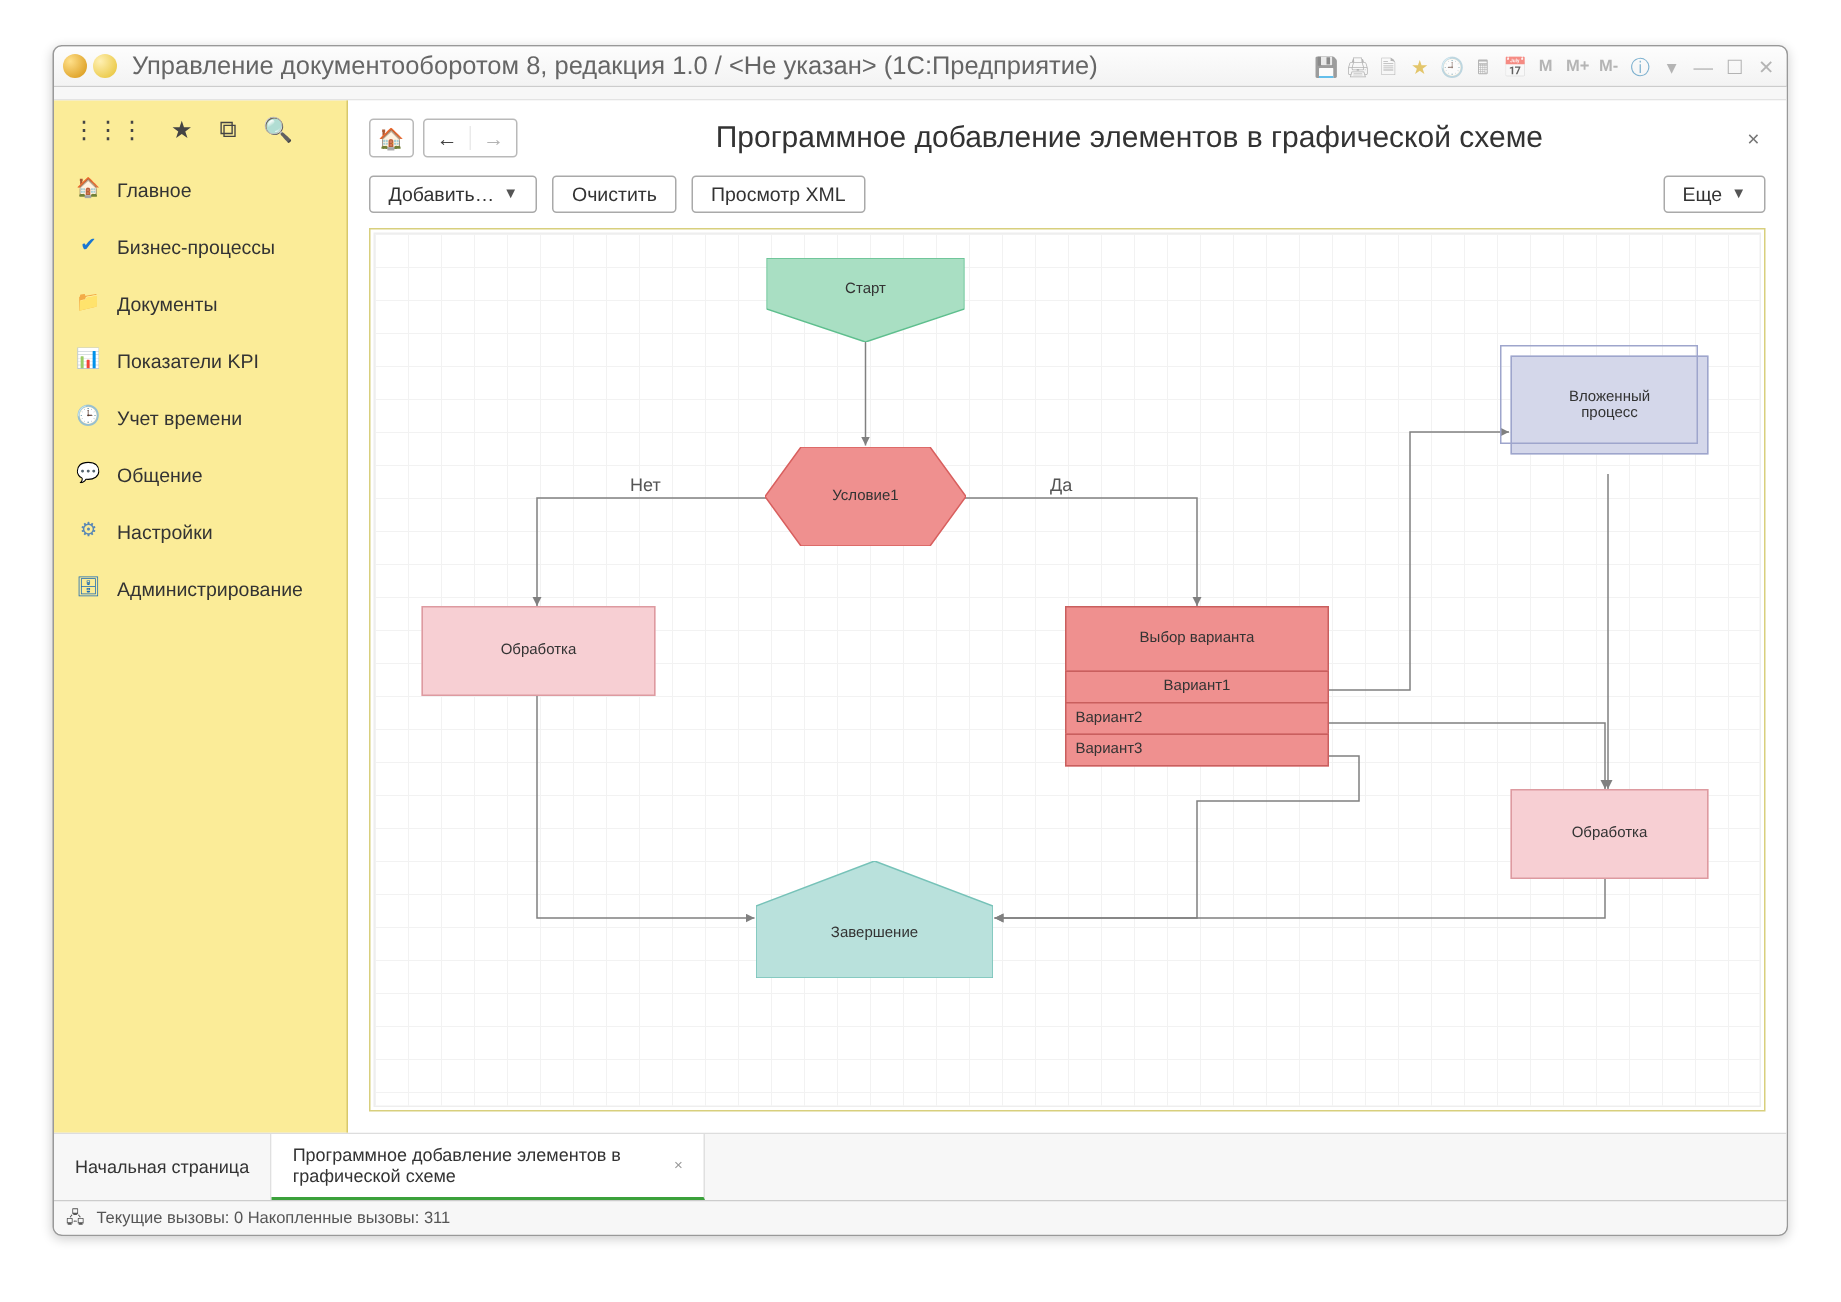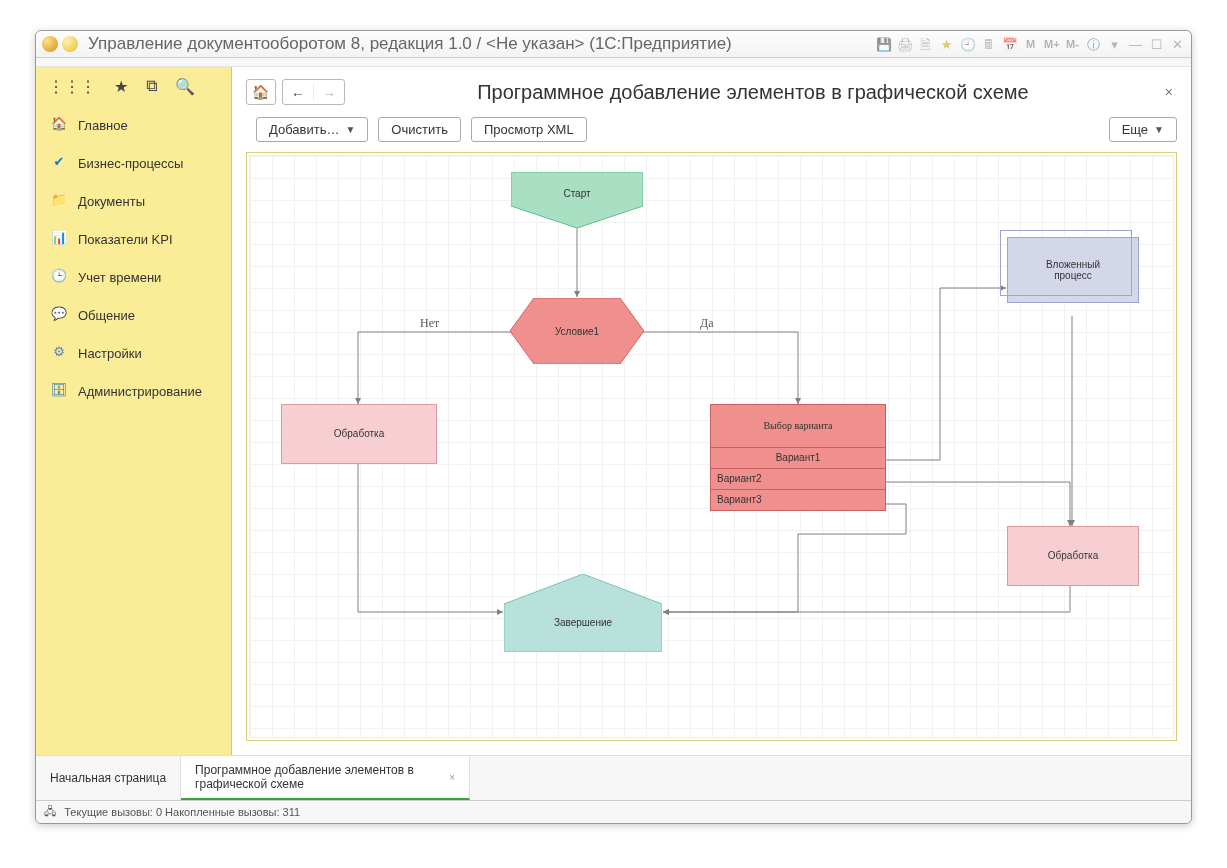--- a/index.html
+++ b/index.html
@@ -20,40 +20,40 @@
   .sb-item{display:flex;align-items:center;gap:10px;padding:10px 14px;cursor:pointer;color:#333;}
   .sb-ico{width:18px;height:18px;display:inline-block;text-align:center;}
   .content{flex:1;background:#fff;display:flex;flex-direction:column;}
   .header{display:flex;align-items:center;padding:12px 14px 6px 14px;gap:6px;}
   .hbtn{border:1px solid #b9b9b9;background:#fff;border-radius:3px;height:24px;min-width:28px;display:inline-flex;align-items:center;justify-content:center;cursor:pointer;color:#444;font-size:14px;}
   .hbtn.group{min-width:auto;padding:0;}
   .hbtn.group span{padding:0 8px;}
   .hbtn.group span+span{border-left:1px solid #ccc;}
   .header h1{flex:1;text-align:center;font-size:20px;font-weight:normal;margin:0;}
   .close-x{color:#777;font-size:14px;cursor:pointer;padding:0 4px;}
-  .toolbar{display:flex;gap:10px;padding:6px 14px 10px 14px;align-items:center;margin-left:10px;}
+  .toolbar{display:flex;gap:10px;padding:6px 14px 10px 14px;align-items:center;}
   .btn{border:1px solid #a9a9a9;background:#fff;border-radius:3px;padding:4px 12px;cursor:pointer;font-size:13px;display:inline-flex;align-items:center;gap:6px;}
   .btn .caret{font-size:10px;color:#555;}
   .spacer{flex:1;}
   .canvas-wrap{flex:1;margin:0 14px 14px 14px;border:1px solid #d8cf7d;position:relative;overflow:hidden;}
   .canvas{position:absolute;inset:2px;border:1px solid #eee;
     background-color:#fff;
     background-image:linear-gradient(#f2f2f2 1px,transparent 1px),linear-gradient(90deg,#f2f2f2 1px,transparent 1px);
     background-size:22px 22px;
   }
   .node{position:absolute;text-align:center;font-size:10px;}
   .shape-label{position:absolute;width:100%;top:50%;transform:translateY(-50%);}
   .rect{border:1px solid;background:#fff;}
   .tabs{display:flex;border-top:1px solid #ddd;height:44px;background:#f7f7f7;}
   .tab{padding:6px 14px;font-size:12px;color:#333;border-right:1px solid #e0e0e0;display:flex;align-items:center;max-width:260px;}
   .tab.active{background:#fff;border-bottom:2px solid #3ba13b;}
   .tab .tx{position:relative;}
   .tab .tcx{margin-left:10px;color:#999;font-size:10px;cursor:pointer;}
   .status{height:22px;border-top:1px solid #ccc;background:#f7f7f7;font-size:11px;color:#555;display:flex;align-items:center;padding:0 8px;gap:8px;border-radius:0 0 6px 6px;}
-  .edge-label{position:absolute;font-size:12px;color:#555;background:transparent;font-family:Liberation Serif, serif;}
+  .edge-label{position:absolute;font-size:12px;color:#555;background:transparent;}
   svg{position:absolute;inset:0;width:100%;height:100%;pointer-events:none;}
 </style>
 </head>
 <body>
 
 <div class="window">
   <div class="titlebar">
     <div class="tb-left">
       <span class="tb-btn tb-1c"></span>
       <span class="tb-btn tb-arrow"></span>
@@ -189,21 +189,21 @@
             <div class="shape-label">Условие1</div>
           </div>
           <div class="edge-label" style="left:170px;top:160px">Нет</div>
           <div class="edge-label" style="left:450px;top:160px">Да</div>
 
           <div class="node rect" style="left:31px;top:248px;width:154px;height:58px;background:#f7cfd3;border-color:#dd9aa0;line-height:58px;">
             <span>Обработка</span>
           </div>
 
           <div class="node" style="left:460px;top:248px;width:176px;">
-            <div class="rect" style="height:42px;background:#ef908f;border-color:#c95f5e;line-height:42px;font-family:Liberation Serif, serif;">Выбор варианта</div>
+            <div class="rect" style="height:42px;background:#ef908f;border-color:#c95f5e;line-height:42px;">Выбор варианта</div>
             <div class="rect" style="height:20px;background:#ef908f;border-color:#c95f5e;text-align:center;padding:0 6px;line-height:20px;margin-top:-1px;">Вариант1</div>
             <div class="rect" style="height:20px;background:#ef908f;border-color:#c95f5e;text-align:left;padding:0 6px;line-height:20px;margin-top:-1px;">Вариант2</div>
             <div class="rect" style="height:20px;background:#ef908f;border-color:#c95f5e;text-align:left;padding:0 6px;line-height:20px;margin-top:-1px;">Вариант3</div>
           </div>
 
           <div class="node rect" style="left:757px;top:81px;width:130px;height:64px;background:#d4d7ea;border-color:#9ea5cc;">
             <div style="position:absolute;left:-8px;top:-8px;width:130px;height:64px;border:1px solid #9ea5cc;background:transparent;"></div>
             <div class="shape-label" style="white-space:pre-line">Вложенный
 процесс</div>
           </div>

